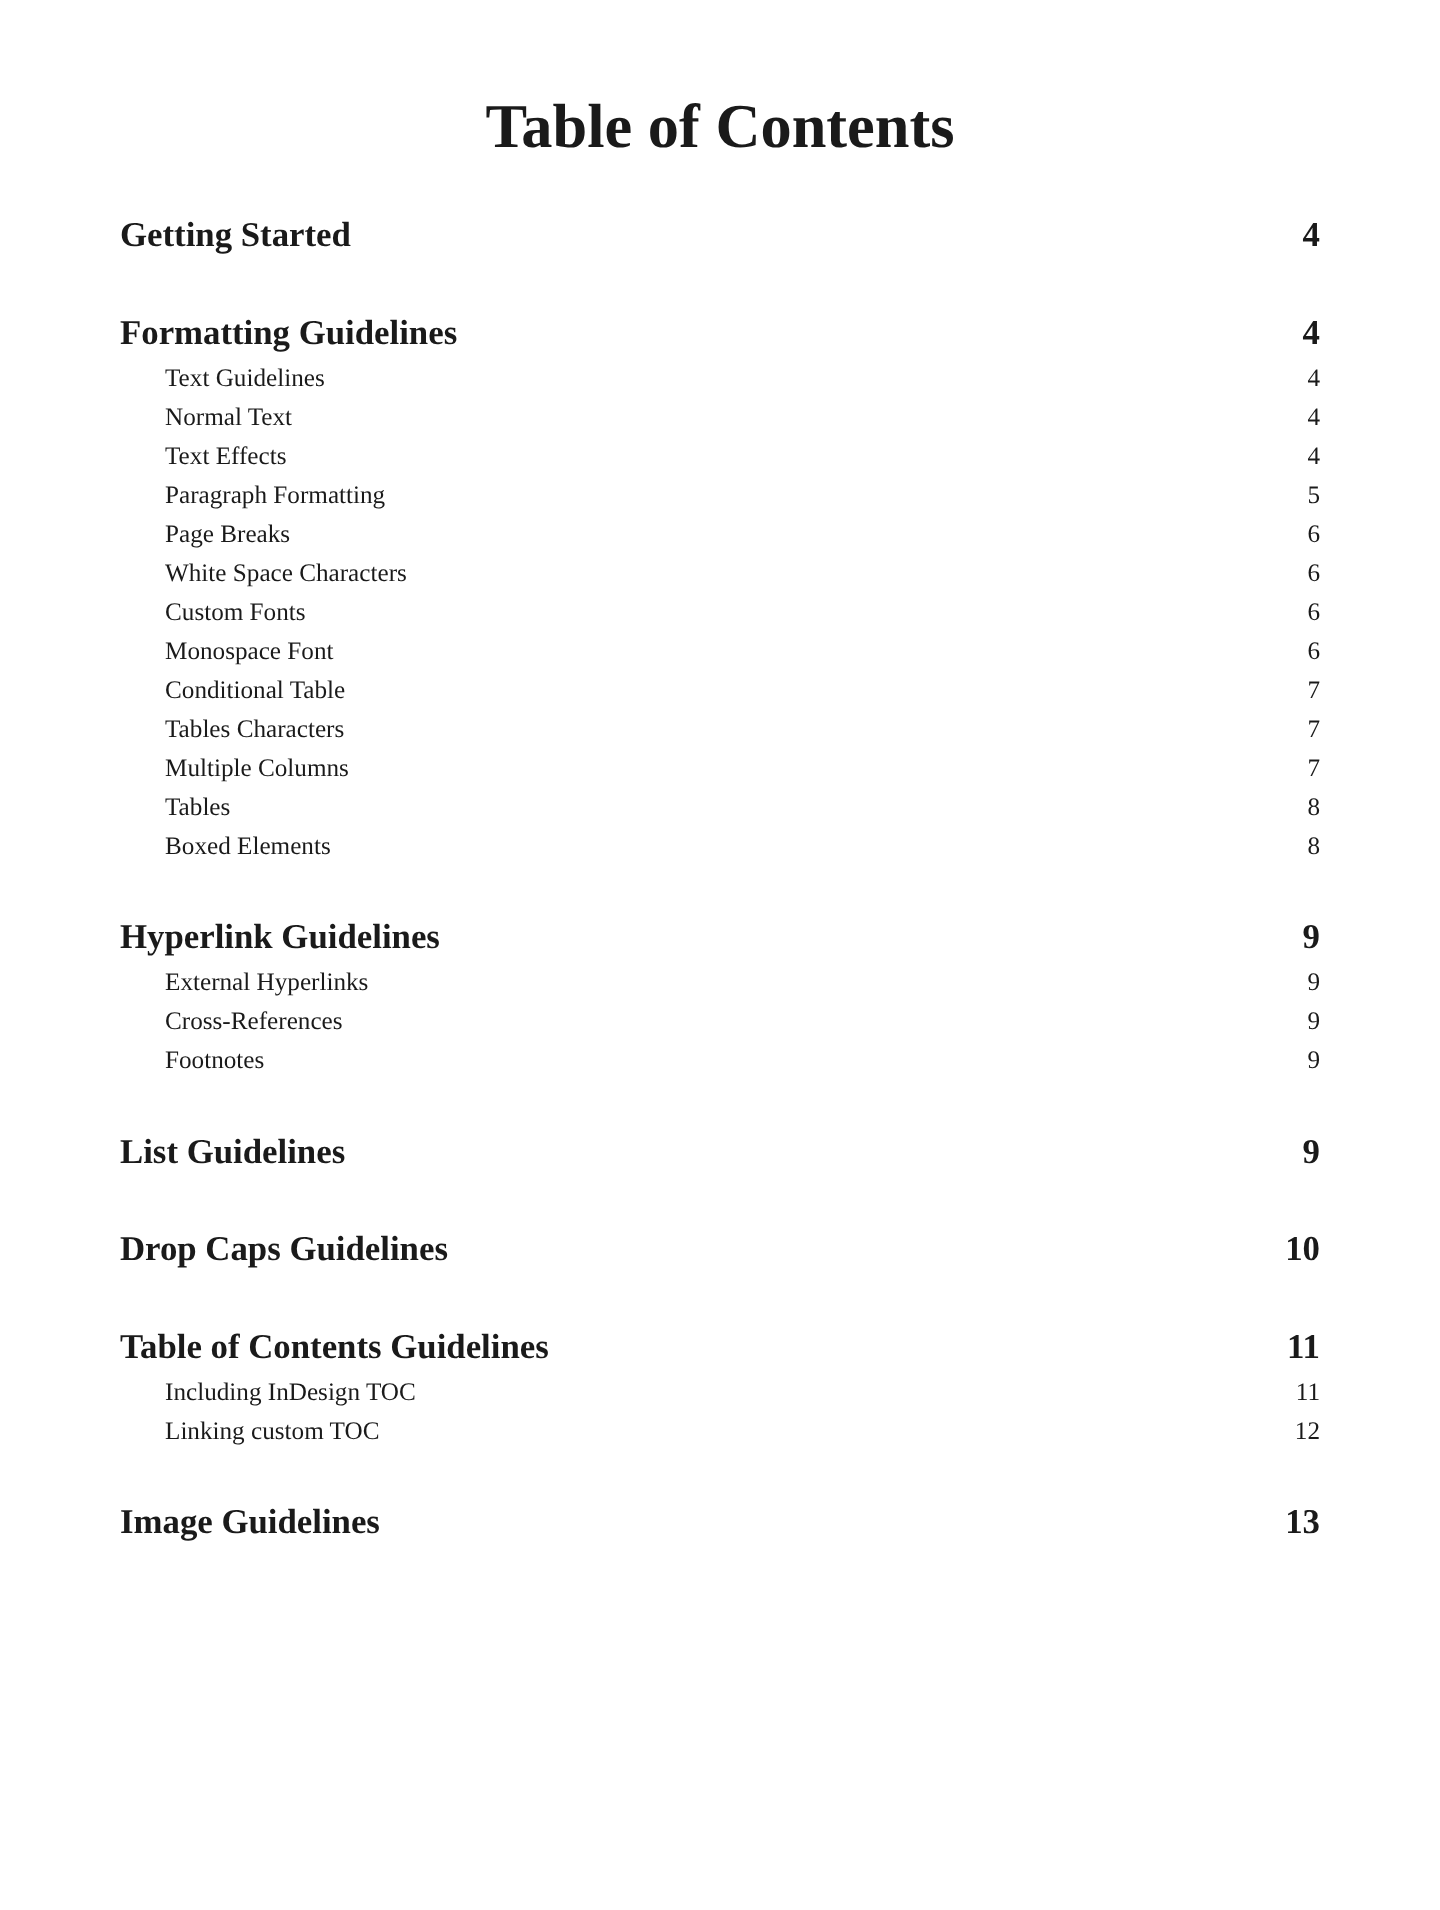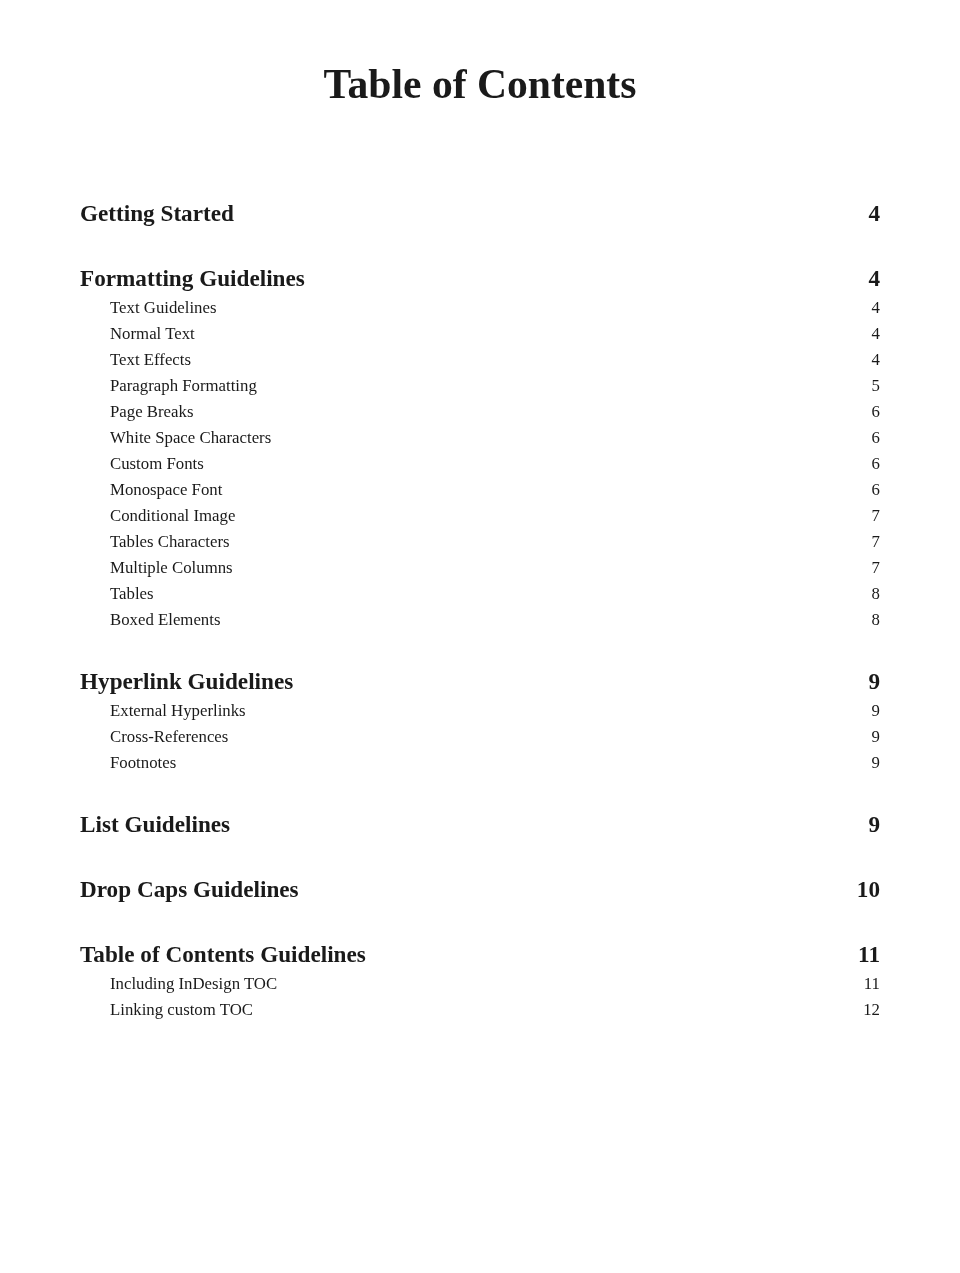--- a/index.html
+++ b/index.html
@@ -14,21 +14,21 @@
       color: #1a1a1a;
       width: 960px;
       min-height: 1273px;
       padding: 60px 80px 60px 80px;
     }
 
     .page-title {
       text-align: center;
       font-size: 2.6em;
       font-weight: bold;
-      margin-bottom: 92px;
+      margin-bottom: 36px;
       font-family: 'Georgia', serif;
     }
 
     .toc-container {
       width: 100%;
     }
 
     .toc-entry {
       display: flex;
       justify-content: space-between;
@@ -112,21 +112,21 @@
     </div>
     <div class="toc-entry level-2">
       <span class="entry-text">Custom Fonts</span>
       <span class="entry-page">6</span>
     </div>
     <div class="toc-entry level-2">
       <span class="entry-text">Monospace Font</span>
       <span class="entry-page">6</span>
     </div>
     <div class="toc-entry level-2">
-      <span class="entry-text">Conditional Image</span>
+      <span class="entry-text">Conditional Table</span>
       <span class="entry-page">7</span>
     </div>
     <div class="toc-entry level-2">
       <span class="entry-text">Tables Characters</span>
       <span class="entry-page">7</span>
     </div>
     <div class="toc-entry level-2">
       <span class="entry-text">Multiple Columns</span>
       <span class="entry-page">7</span>
     </div>
@@ -167,13 +167,17 @@
       <span class="entry-page">11</span>
     </div>
     <div class="toc-entry level-2">
       <span class="entry-text">Including InDesign TOC</span>
       <span class="entry-page">11</span>
     </div>
     <div class="toc-entry level-2">
       <span class="entry-text">Linking custom TOC</span>
       <span class="entry-page">12</span>
     </div>
+    <div class="toc-entry level-1">
+      <span class="entry-text">Image Guidelines</span>
+      <span class="entry-page">13</span>
+    </div>
   </div>
 
 </body></html>

